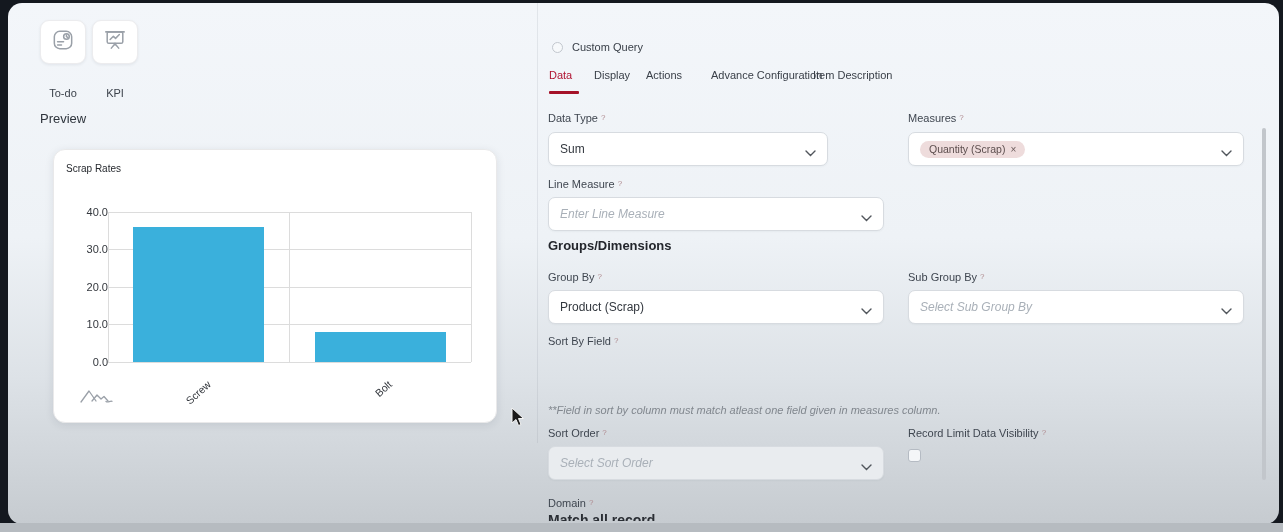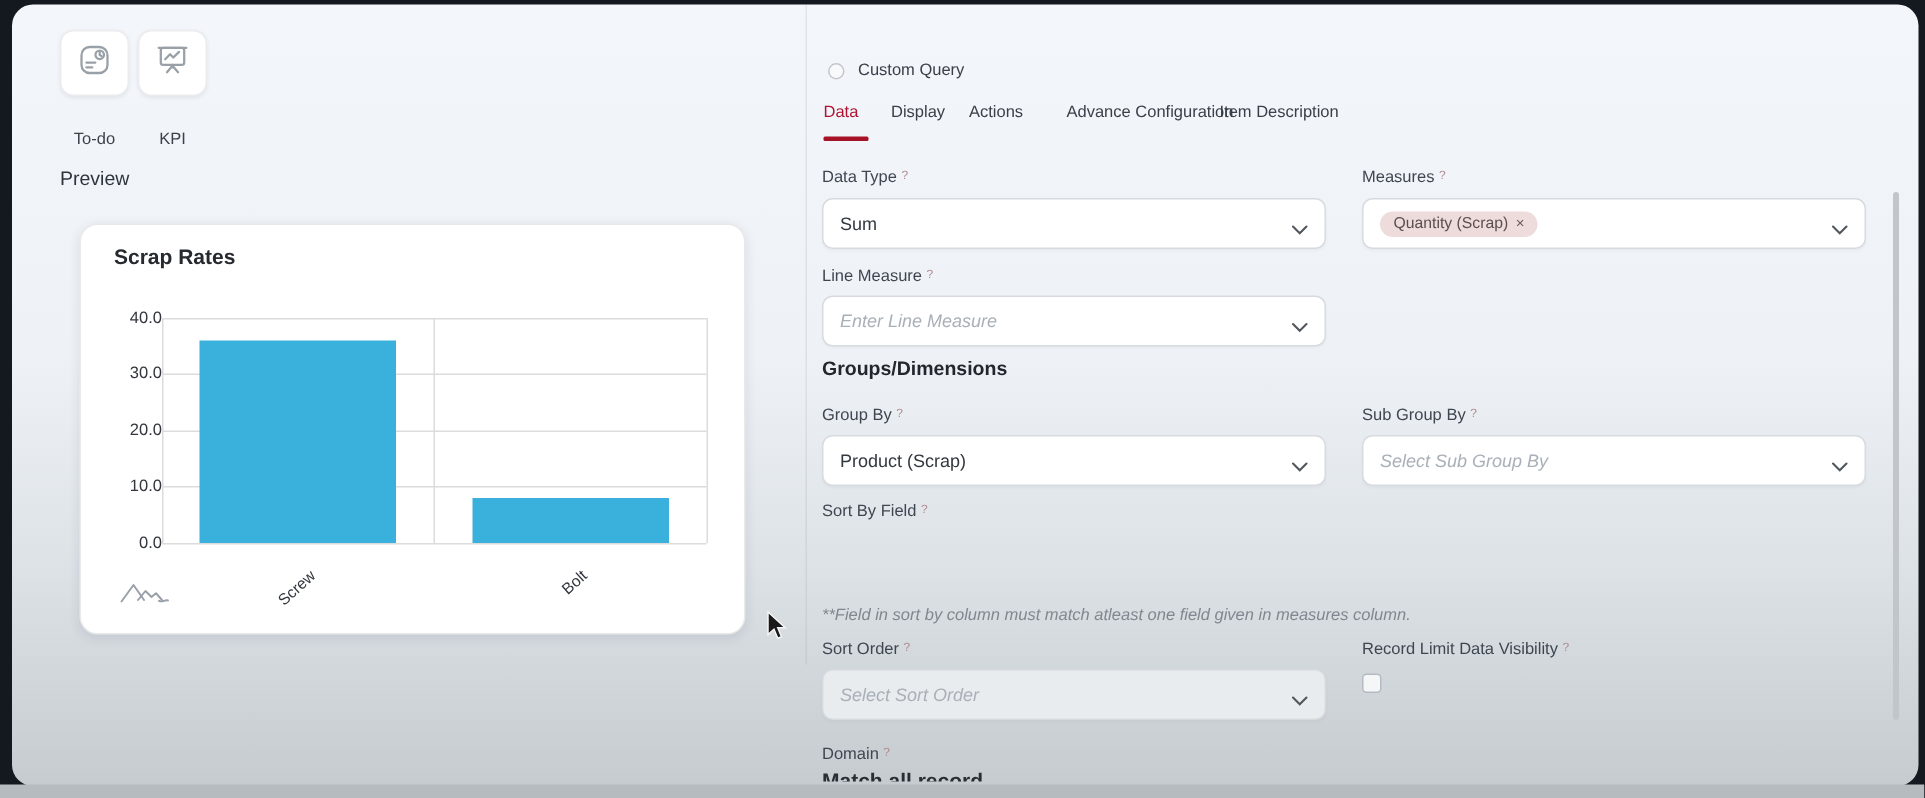--- a/index.html
+++ b/index.html
@@ -23,21 +23,21 @@
     display:flex; align-items:center; justify-content:center;
   }
   .widget-label { position:absolute; top:67px; width:46px; text-align:center; font-size:11px; color:#3c424b; }
   .preview-label { position:absolute; left:32px; top:108px; font-size:13px; color:#2e343c; }
 
   .chart-card {
     position:absolute; left:45px; top:146px; width:444px; height:274px;
     background:#fff; border:1px solid #e9e9ea; border-radius:12px;
     box-shadow:0 2px 8px rgba(30,40,60,.10);
   }
-  .chart-title { position:absolute; left:22px; top:13px; font-size:14px; color:#26292e; font-weight:700; }
+  .chart-title { position:absolute; left:12px; top:13px; font-size:10px; color:#26292e; font-weight:400; }
   .chart-plot { position:absolute; left:54px; top:62px; width:363px; height:150px; }
   .gridline-h { position:absolute; left:0; width:100%; height:1px; background:#dcdcdc; }
   .gridline-v { position:absolute; top:0; width:1px; height:100%; background:#dcdcdc; }
   .chart-bar { position:absolute; bottom:0; }
   .ytick { position:absolute; right:368px; font-size:11px; color:#33373d; text-align:right; width:40px; }
   .xlabel { position:absolute; width:62px; font-size:10.5px; color:#33373d; text-align:right;
             transform:rotate(-42deg); transform-origin:100% 0; }
   .chart-watermark { position:absolute; left:26px; bottom:14px; }
 
   
@@ -164,21 +164,21 @@
       <span class="tab" style="left:45px;">Display</span>
       <span class="tab" style="left:97px;">Actions</span>
       <span class="tab" style="left:162px;">Advance Configuration</span>
       <span class="tab" style="left:264px;">Item Description</span>
       <span class="tab-underline"></span>
     </div>
 
     <div class="field-label" style="left:0;top:109px;">
       <span>Data Type</span><span class="help-marker">?</span>
     </div>
-    <div class="select" style="left:0;top:129px;width:336px;">
+    <div class="select" style="left:0;top:129px;width:280px;">
       <span>Sum</span>
       <span class="chev">
         <svg width="11" height="7" viewBox="0 0 11 7" fill="none" stroke="#51565c" stroke-width="1.4" stroke-linecap="round">
             <path d="M1 1l4.5 4.5L10 1"></path>
           </svg>
       </span>
     </div>
 
     <div class="field-label" style="left:360px;top:109px;">
       <span>Measures</span><span class="help-marker">?</span>

